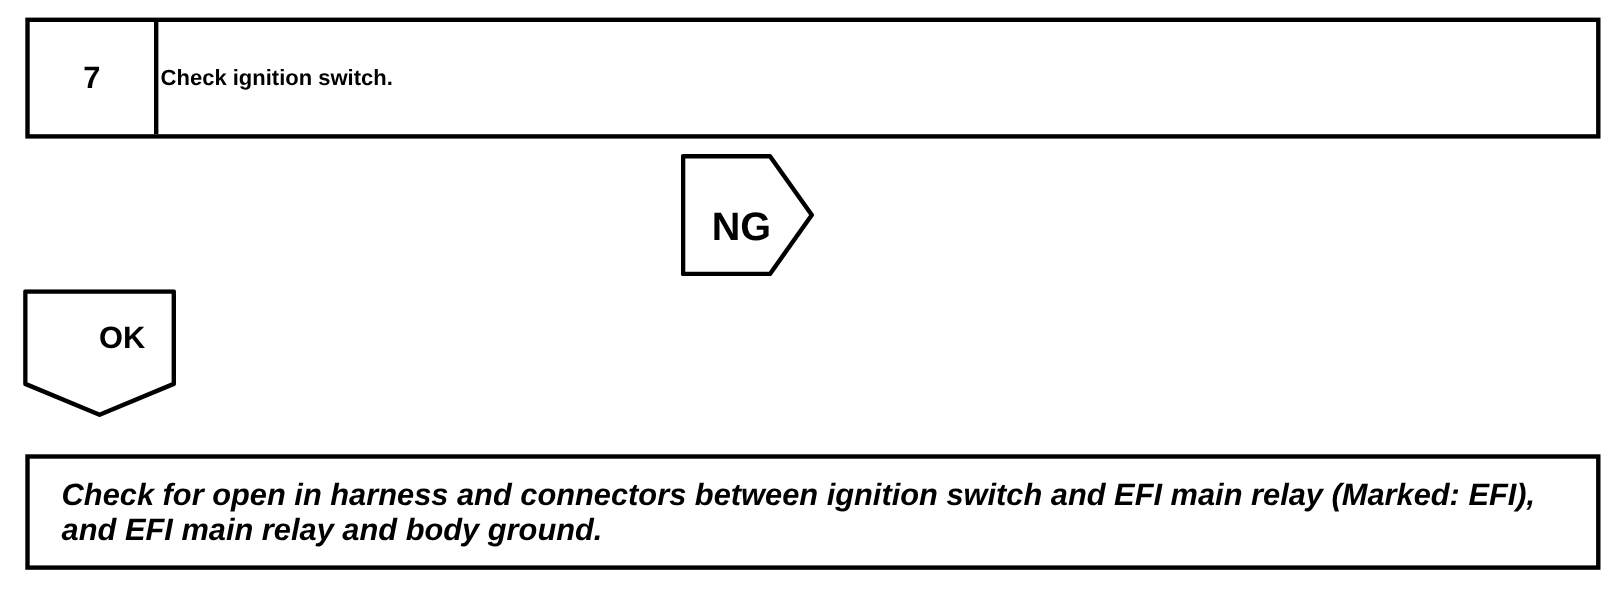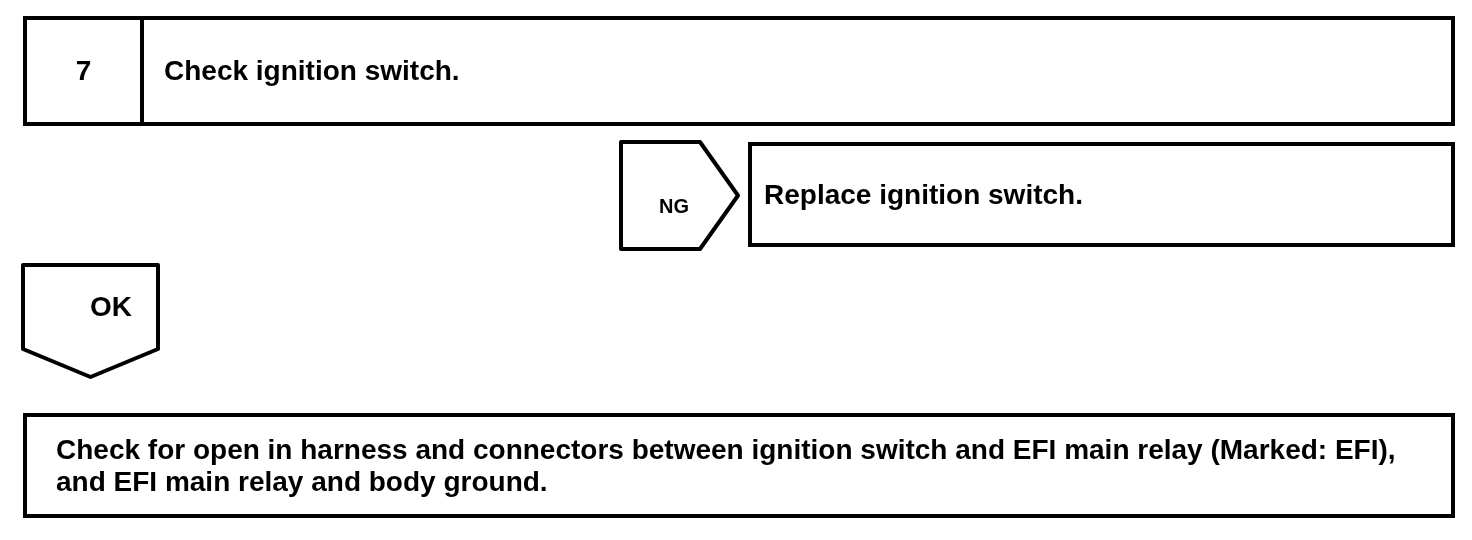--- a/index.html
+++ b/index.html
@@ -36,22 +36,22 @@
     border-right: 4px solid #000;
     display: flex;
     align-items: center;
     justify-content: center;
     font-size: 28px;
   }
   .step-instruction {
     flex: 1;
     display: flex;
     align-items: center;
-    padding-left: 20px;
-    font-size: 28px;
+    padding-left: 2px;
+    font-size: 20px;
   }
 
   
   .ng-connector {
     position: absolute;
     left: 619px;
     top: 140px;
     width: 123px;
     height: 111px;
   }
@@ -63,21 +63,21 @@
   }
   .ng-label {
     position: absolute;
     left: 0;
     top: 0;
     width: 110px;
     height: 132px;
     display: flex;
     align-items: center;
     justify-content: center;
-    font-size: 20px;
+    font-size: 36px;
   }
 
   
   .ng-action-box {
     position: absolute;
     left: 748px;
     top: 142px;
     width: 707px;
     height: 105px;
     border: 4px solid #000;
@@ -122,20 +122,21 @@
     left: 23px;
     top: 413px;
     width: 1432px;
     height: 105px;
     border: 4px solid #000;
     box-sizing: border-box;
     display: flex;
     align-items: center;
     padding: 0 40px 0 29px;
     background: #fff;
+    font-style: italic;
   }
   .next-box .next-text {
     font-size: 28px;
     line-height: 32px;
   }
 </style>
 </head>
 <body>
 
 <div class="canvas">
@@ -145,23 +146,20 @@
     <div class="step-instruction">Check ignition switch.</div>
   </div>
 
   <div class="ng-connector">
     <svg width="123" height="111" viewBox="0 0 123 111">
       <polygon points="2,2 81,2 119,55.5 81,109 2,109" fill="#ffffff" stroke="#000000" stroke-width="4" stroke-linejoin="round"></polygon>
     </svg>
     <div class="ng-label">NG</div>
   </div>
 
-  <div class="ng-action-box">
-    <span>Replace ignition switch.</span>
-  </div>
 
   <div class="ok-connector">
     <svg width="140" height="117" viewBox="0 0 140 117">
       <polygon points="2,2 137,2 137,86 69.5,114 2,86" fill="#ffffff" stroke="#000000" stroke-width="4" stroke-linejoin="round"></polygon>
     </svg>
     <div class="ok-label">OK</div>
   </div>
 
   <div class="next-box">
     <div class="next-text">Check for open in harness and connectors between ignition switch and EFI main relay (Marked: EFI), and EFI main relay and body ground.</div>

